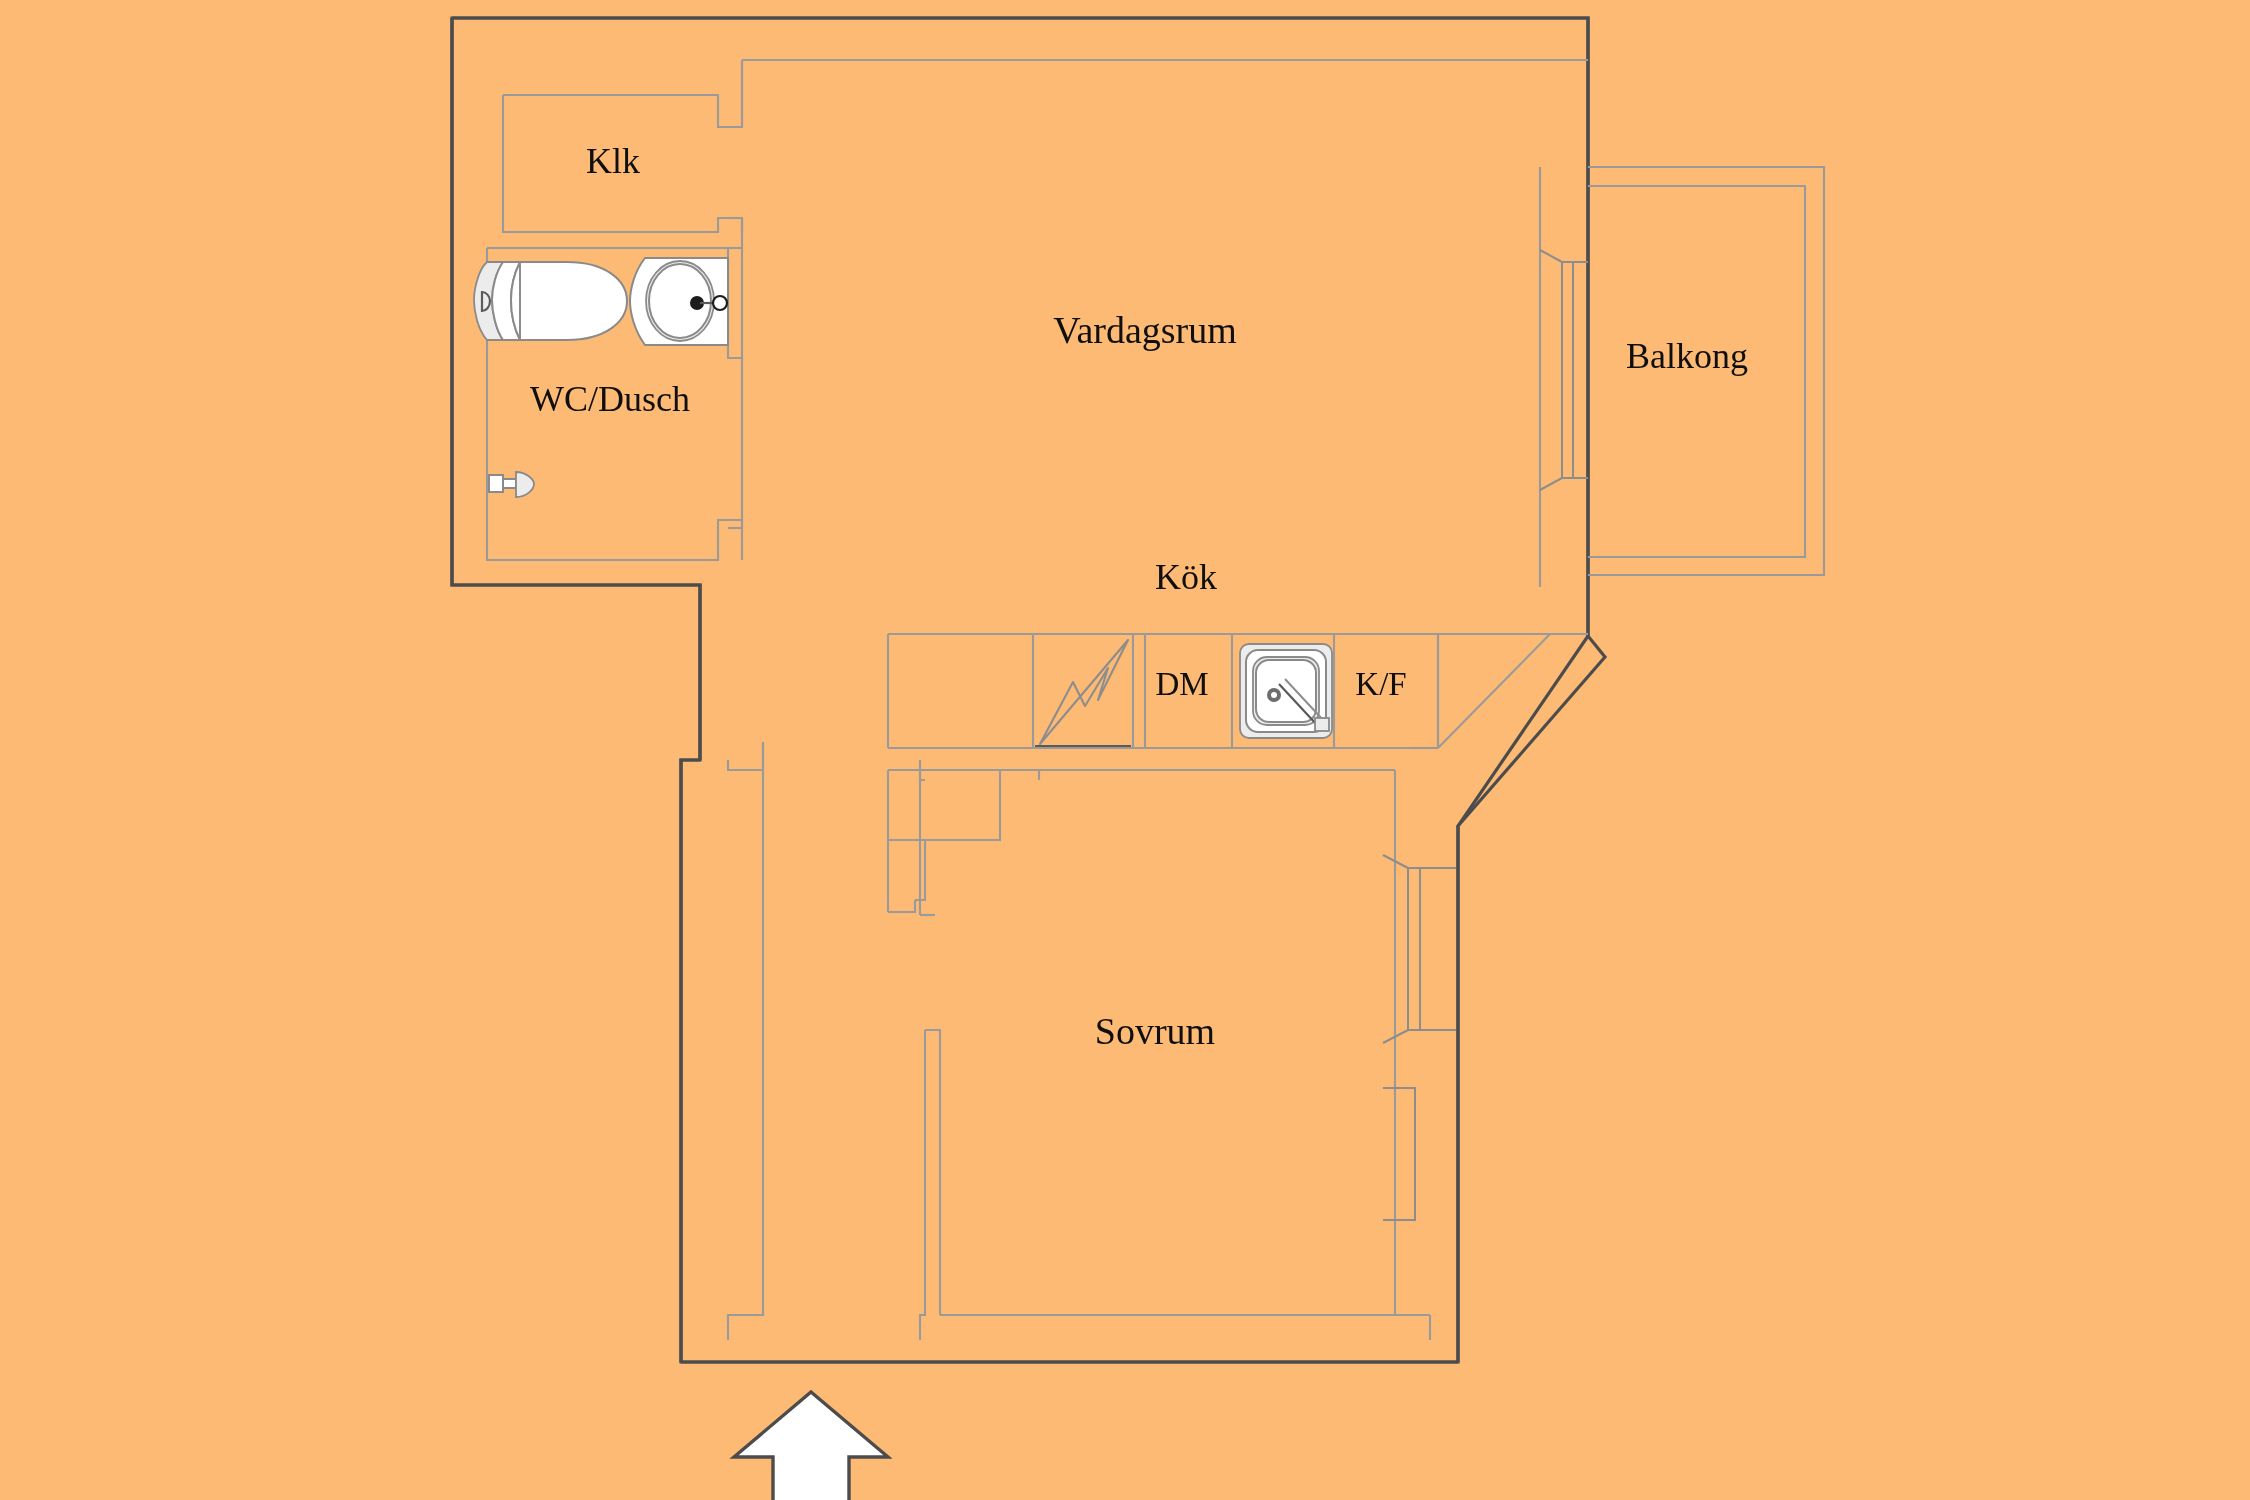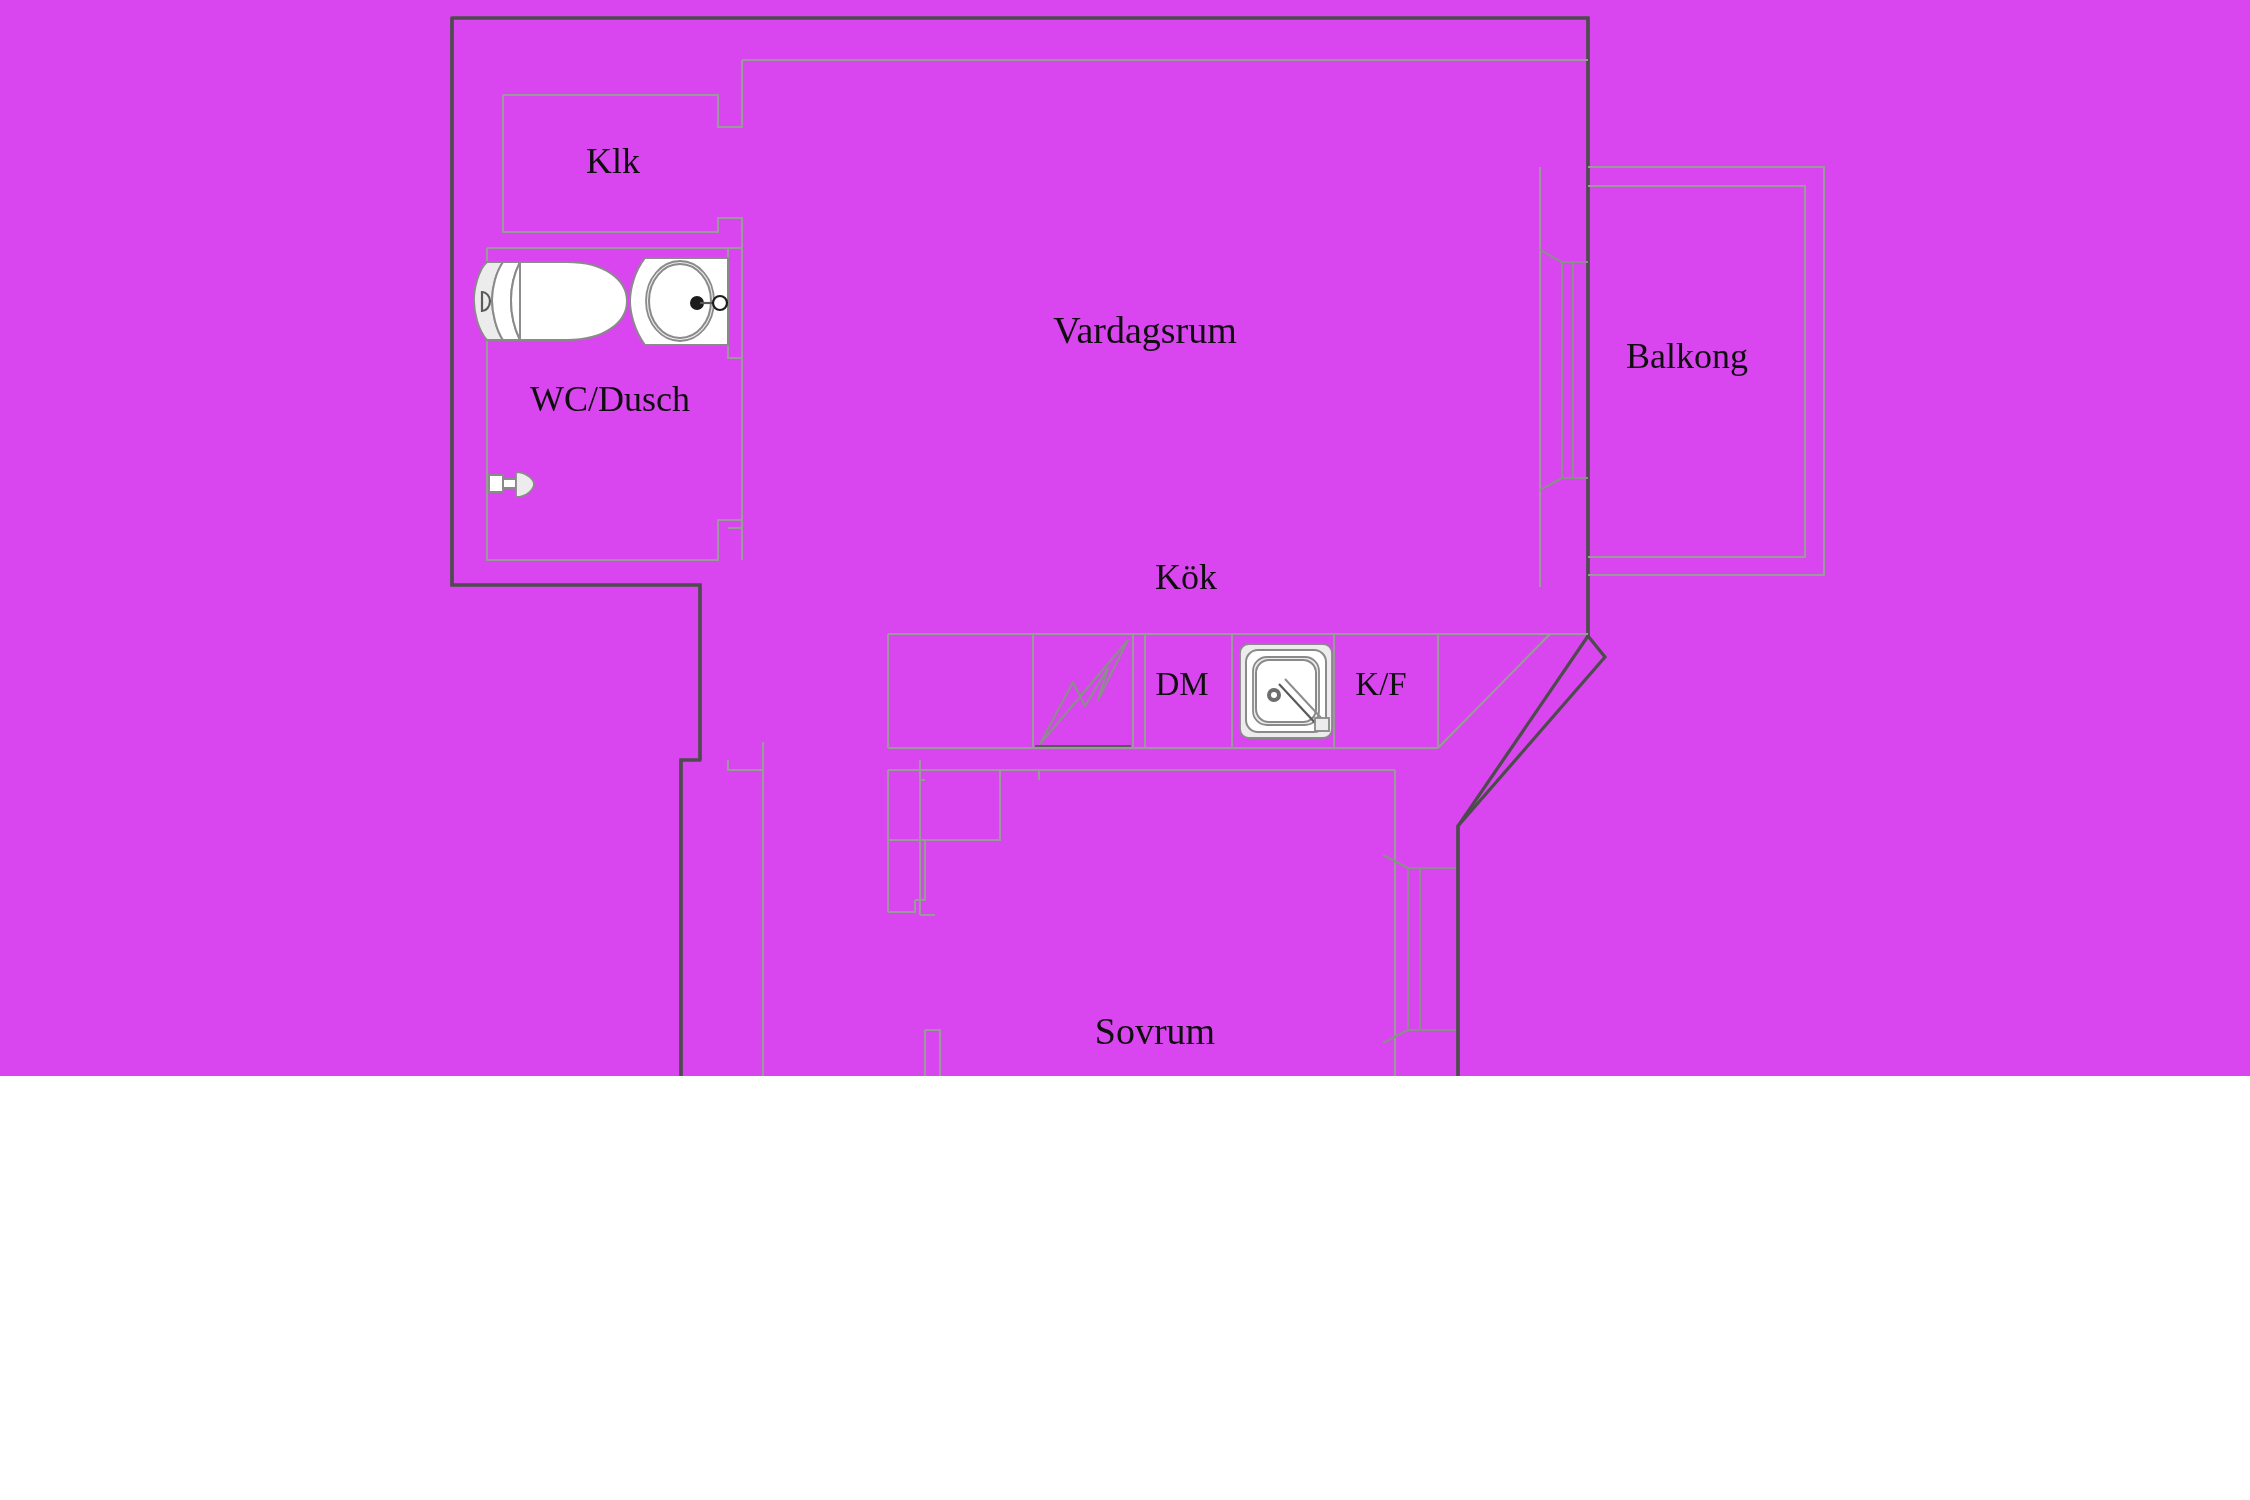--- a/index.html
+++ b/index.html
@@ -3,22 +3,22 @@
 <meta charset="utf-8">
 <style>
   html, body {
     margin: 0;
     padding: 0;
     background: #ffffff;
   }
   #plan-root {
     position: relative;
     width: 2250px;
-    height: 1076px;
-    background: #d946ef;
+    height: 1500px;
+    background: #fdba74;
     overflow: hidden;
     font-family: "Liberation Serif", "DejaVu Serif", serif;
   }
   svg.plan {
     position: absolute;
     top: 0;
     left: 0;
     width: 2250px;
     height: 1500px;
     display: block;

